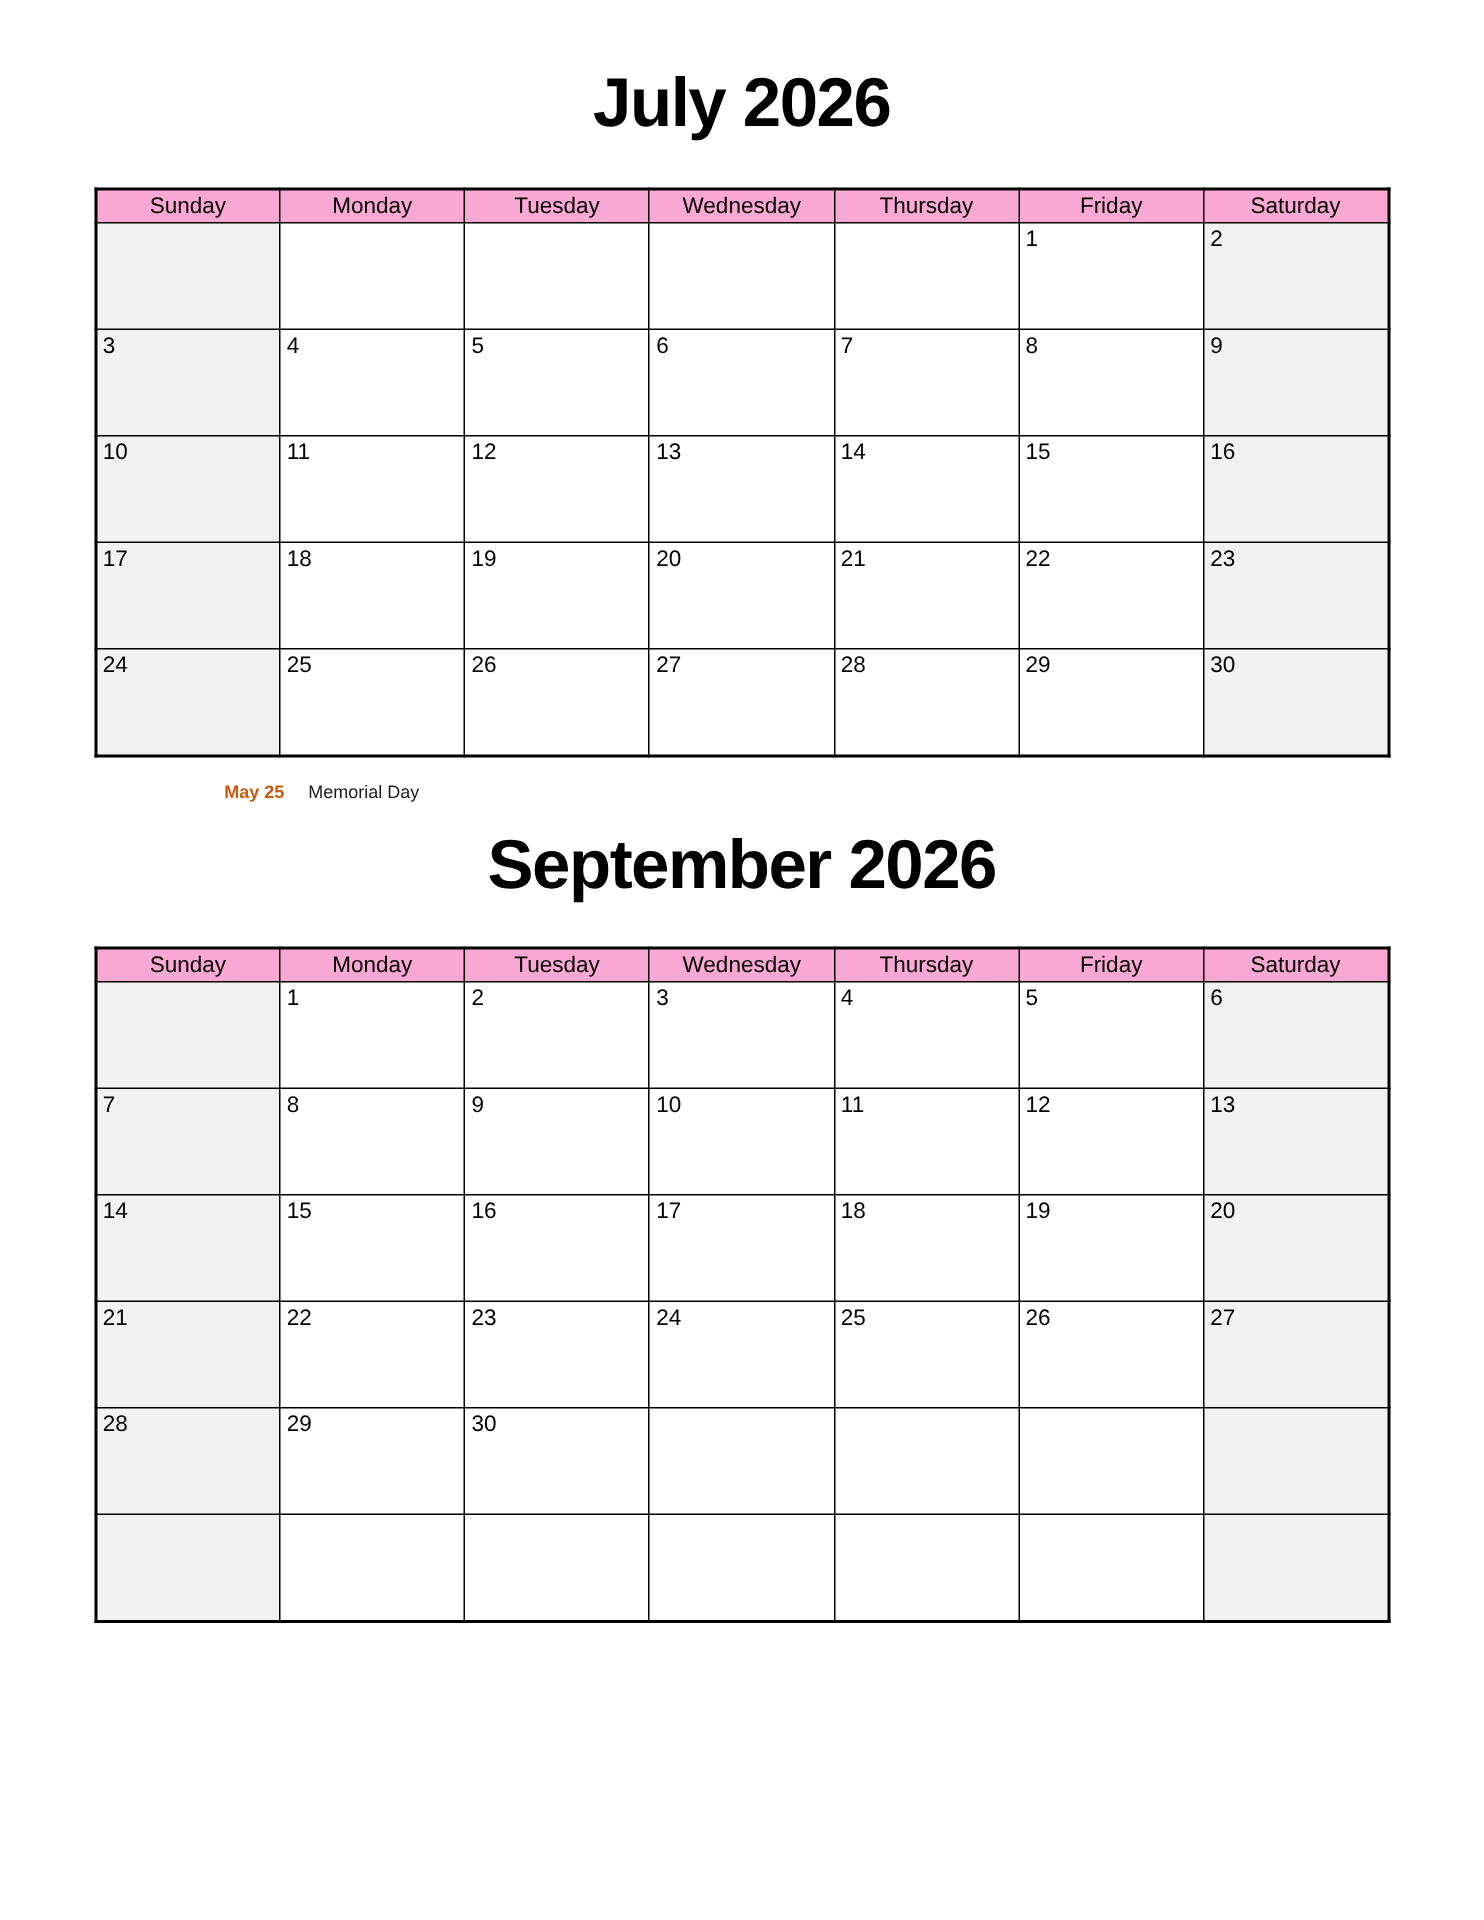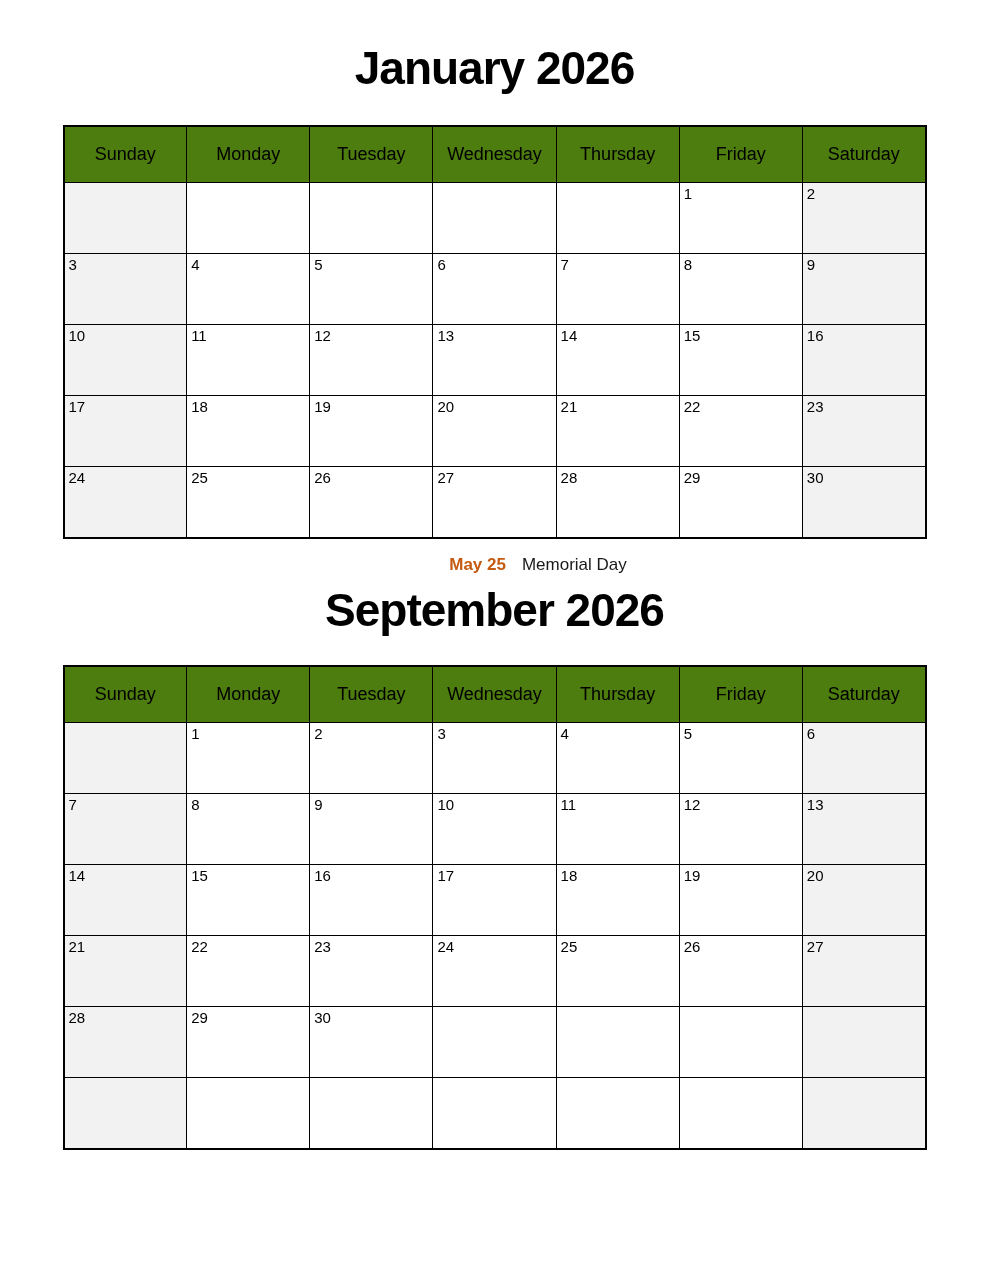--- a/index.html
+++ b/index.html
@@ -23,61 +23,60 @@
   #june-title{padding-top:12px;}
   table.cal{
     border-collapse:collapse;
     table-layout:fixed;
     width:864px;
     border:2px solid #000;
   }
   #may-table{margin-top:30px;}
   #june-table{margin-top:28px;}
   table.cal th{
-    background:#4d7c0f;
+    background:#f9a8d4;
     border:1px solid #000;
-    font-size:18px;
+    font-size:15px;
     font-weight:400;
     height:19px;
-    padding:17px 0;
+    padding:1px 0;
     text-align:center;
   }
   table.cal td{
     border:1px solid #000;
     height:68px;
     vertical-align:top;
     text-align:left;
     font-size:15px;
     line-height:1.2;
     padding:2px 0 0 4px;
     background:#ffffff;
   }
   table.cal td.we{background:#f2f2f2;}
   .note{
     margin:16px 0 0 87px;
-    font-size:17px;
+    font-size:12px;
     height:17px;
-    text-align:center;
   }
   .note-date{color:#c55a11;font-weight:700;margin-right:16px;}
   .note-label{color:#1a1a1a;}
   .footer{
     text-align:right;
     padding-right:10px;
     margin-top:16px;
     font-size:14px;
     color:#538135;
   }
 </style>
 </head>
 <body>
 
 <div class="sheet">
 
-  <h1 class="cal-title" id="may-title">January 2026</h1>
+  <h1 class="cal-title" id="may-title">July 2026</h1>
 
   <table class="cal" id="may-table">
     <thead>
       <tr>
         <th>Sunday</th>
         <th>Monday</th>
         <th>Tuesday</th>
         <th>Wednesday</th>
         <th>Thursday</th>
         <th>Friday</th>

